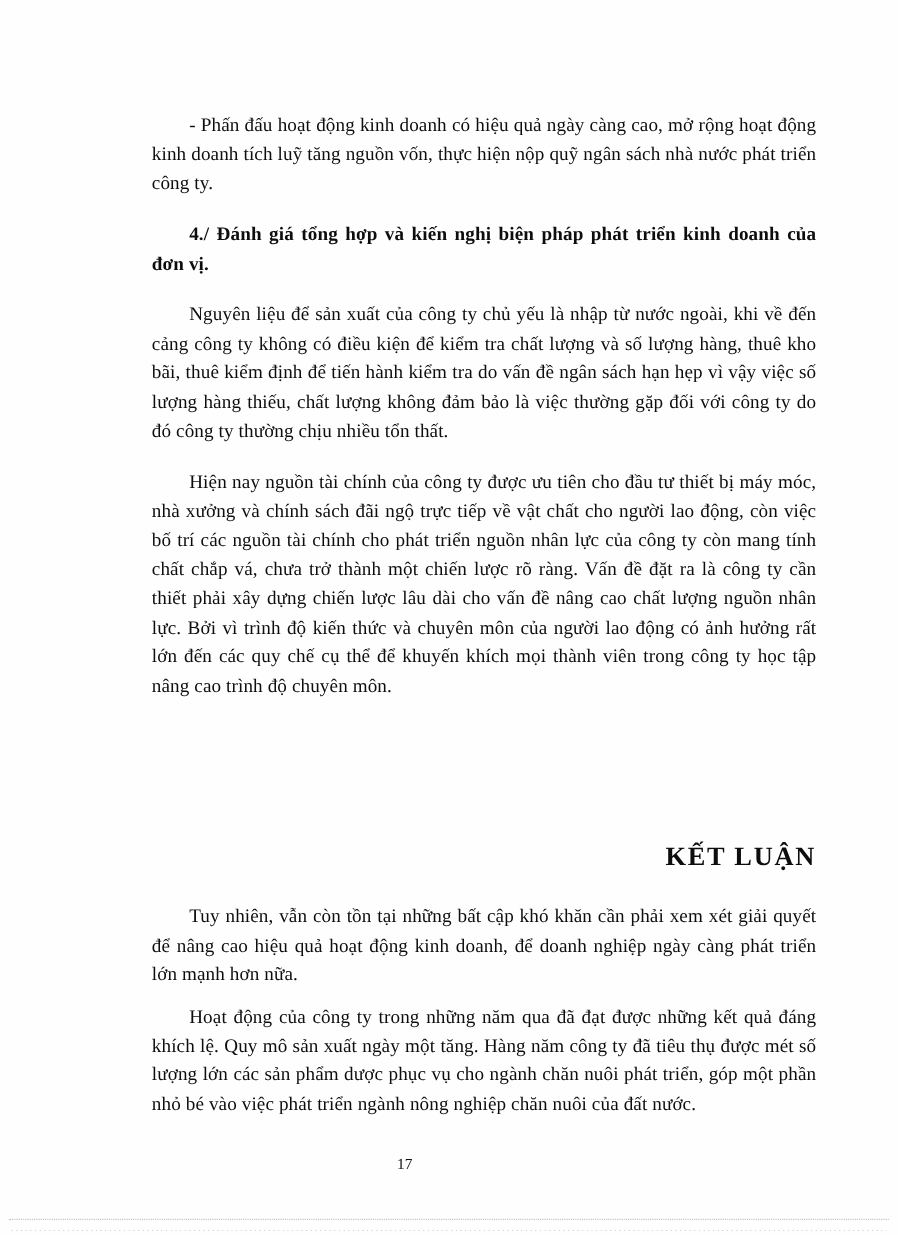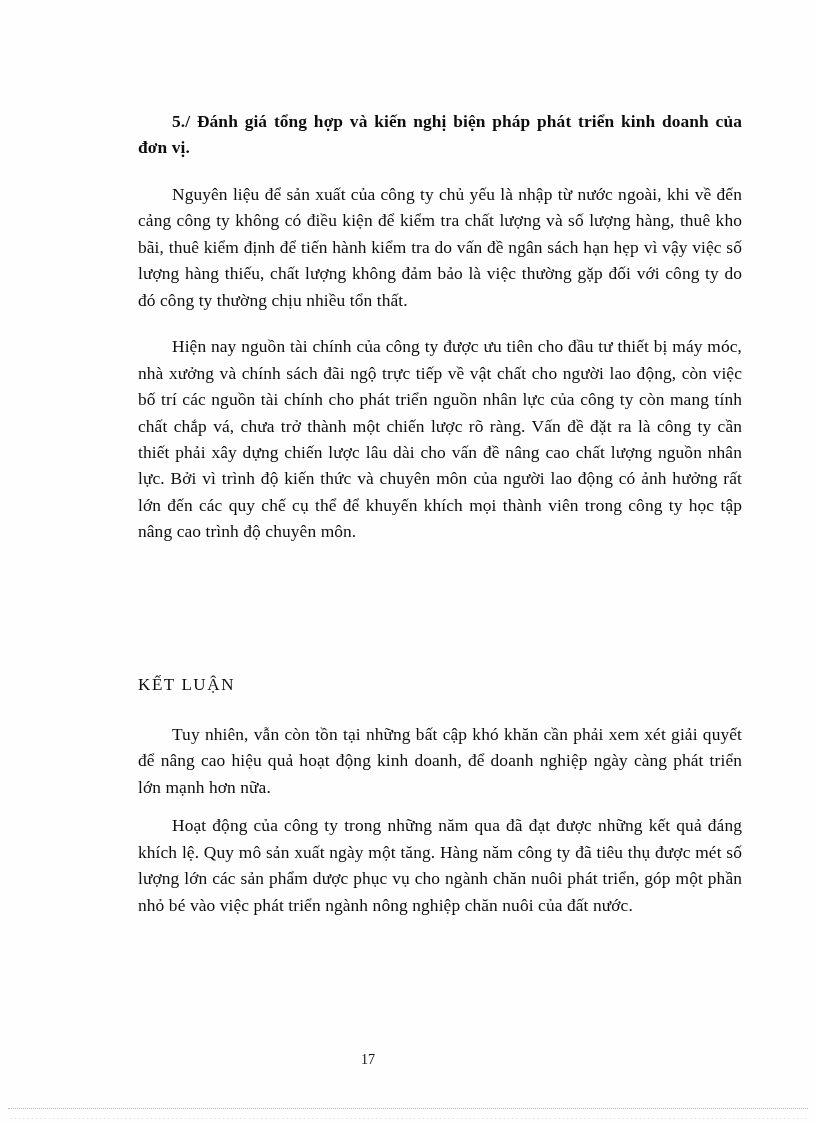--- a/index.html
+++ b/index.html
@@ -39,23 +39,23 @@
   }
   p.indent {
     text-indent: 34px;
   }
   p.bold {
     font-weight: bold;
   }
   .gap-small { height: 8px; }
   .gap-big { height: 118px; }
   h1.section-title {
-    font-size: 17px;
-    font-weight: normal;
-    text-align: left;
+    font-size: 24px;
+    font-weight: bold;
+    text-align: right;
     letter-spacing: 1.6px;
     margin: 0 0 18px 0;
   }
   .page-number {
     position: absolute;
     top: 1052px;
     left: 0;
     width: 736px;
     text-align: center;
     font-size: 14px;
@@ -82,24 +82,25 @@
     line-height: 6px;
     white-space: nowrap;
   }
 </style>
 </head>
 <body>
 
 <div class="page">
   <div class="content">
 
+    <p class="indent">- Phấn đấu hoạt động kinh doanh có hiệu quả ngày càng cao, mở rộng hoạt động kinh doanh tích luỹ tăng nguồn vốn, thực hiện nộp quỹ ngân sách nhà nước phát triển công ty.</p>
 
     <div class="gap-small"></div>
 
-    <p class="indent bold">5./ Đánh giá tổng hợp và kiến nghị biện pháp phát triển kinh doanh của đơn vị.</p>
+    <p class="indent bold">4./ Đánh giá tổng hợp và kiến nghị biện pháp phát triển kinh doanh của đơn vị.</p>
 
     <div class="gap-small"></div>
 
     <p class="indent">Nguyên liệu để sản xuất của công ty chủ yếu là nhập từ nước ngoài, khi về đến cảng công ty không có điều kiện để kiểm tra chất lượng và số lượng hàng, thuê kho bãi, thuê kiểm định để tiến hành kiểm tra do vấn đề ngân sách hạn hẹp vì vậy việc số lượng hàng thiếu, chất lượng không đảm bảo là việc thường gặp đối với công ty do đó công ty thường chịu nhiều tổn thất.</p>
 
     <div class="gap-small"></div>
 
     <p class="indent">Hiện nay nguồn tài chính của công ty được ưu tiên cho đầu tư thiết bị máy móc, nhà xưởng và chính sách đãi ngộ trực tiếp về vật chất cho người lao động, còn việc bố trí các nguồn tài chính cho phát triển nguồn nhân lực của công ty còn mang tính chất chắp vá, chưa trở thành một chiến lược rõ ràng. Vấn đề đặt ra là công ty cần thiết phải xây dựng chiến lược lâu dài cho vấn đề nâng cao chất lượng nguồn nhân lực. Bởi vì trình độ kiến thức và chuyên môn của người lao động có ảnh hưởng rất lớn đến các quy chế cụ thể để khuyến khích mọi thành viên trong công ty học tập nâng cao trình độ chuyên môn.</p>
 
     <div class="gap-big"></div>

